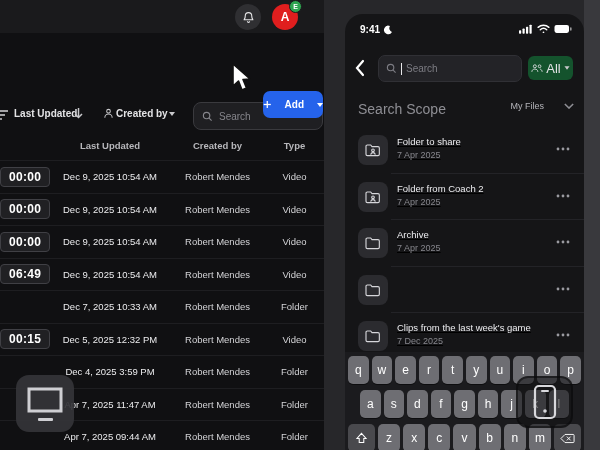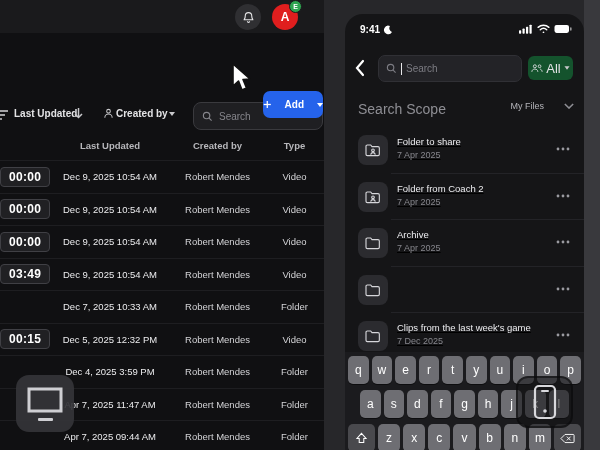--- a/index.html
+++ b/index.html
@@ -165,21 +165,21 @@
           </div>
 
           <div class="t-row">
             <div class="c badge-cell"><span class="dur-badge">00:00</span></div>
             <div class="c c-date">Dec 9, 2025 10:54 AM</div>
             <div class="c c-creator">Robert Mendes</div>
             <div class="c c-type">Video</div>
           </div>
 
           <div class="t-row">
-            <div class="c badge-cell"><span class="dur-badge">03:49</span></div>
+            <div class="c badge-cell"><span class="dur-badge">06:49</span></div>
             <div class="c c-date">Dec 9, 2025 10:54 AM</div>
             <div class="c c-creator">Robert Mendes</div>
             <div class="c c-type">Video</div>
           </div>
 
           <div class="t-row">
             <div class="c badge-cell"></div>
             <div class="c c-date">Dec 7, 2025 10:33 AM</div>
             <div class="c c-creator">Robert Mendes</div>
             <div class="c c-type">Folder</div>

